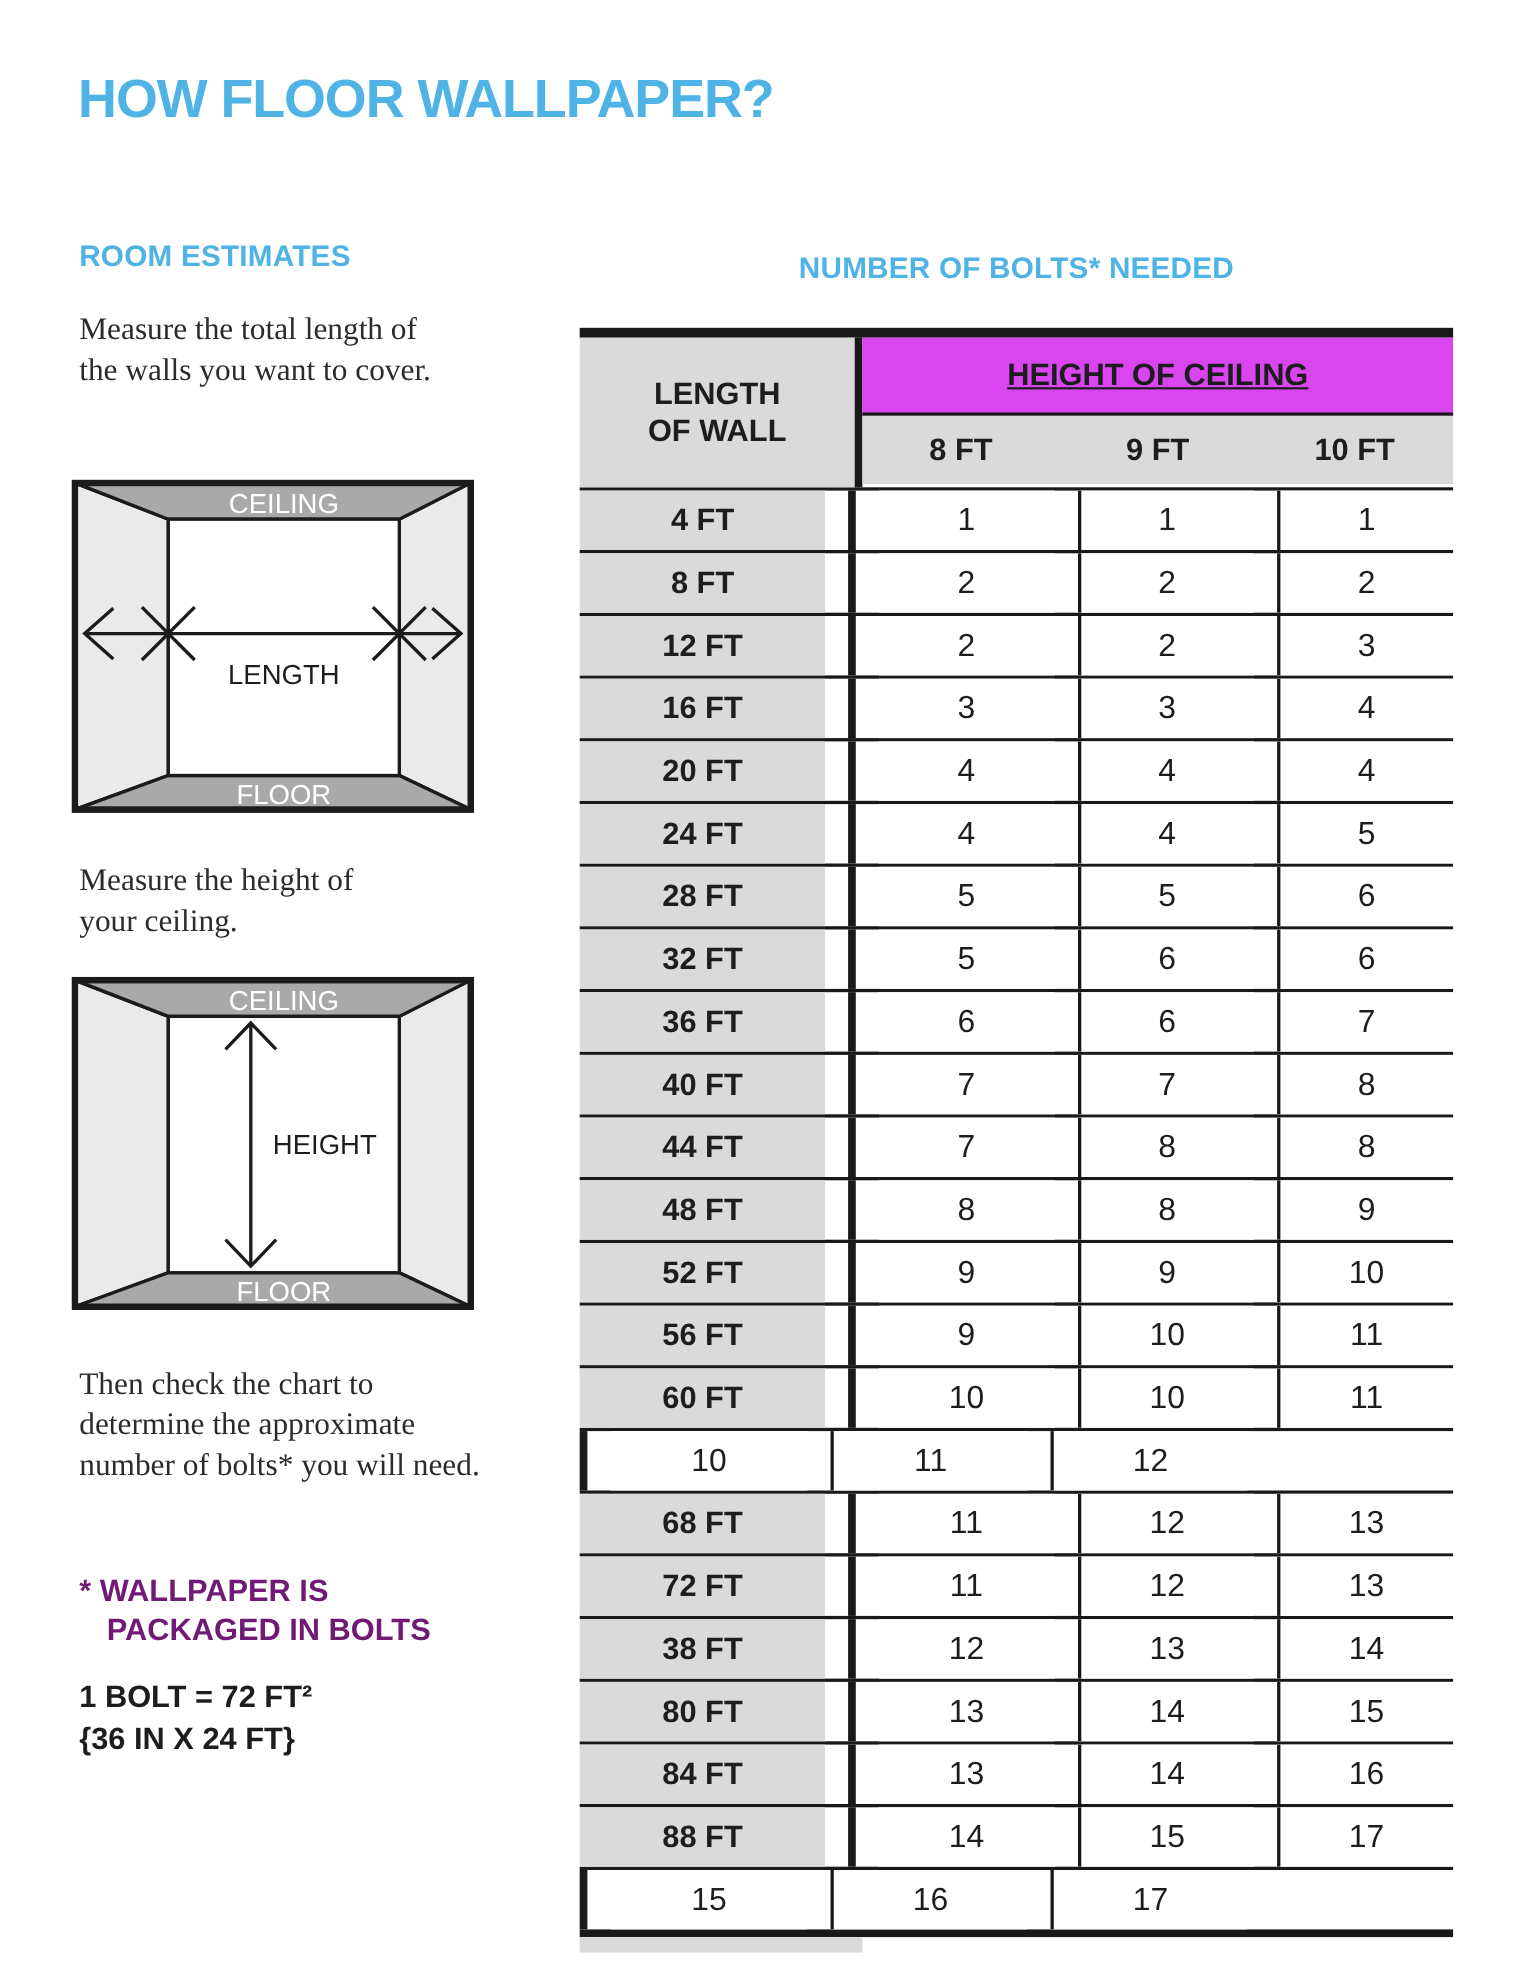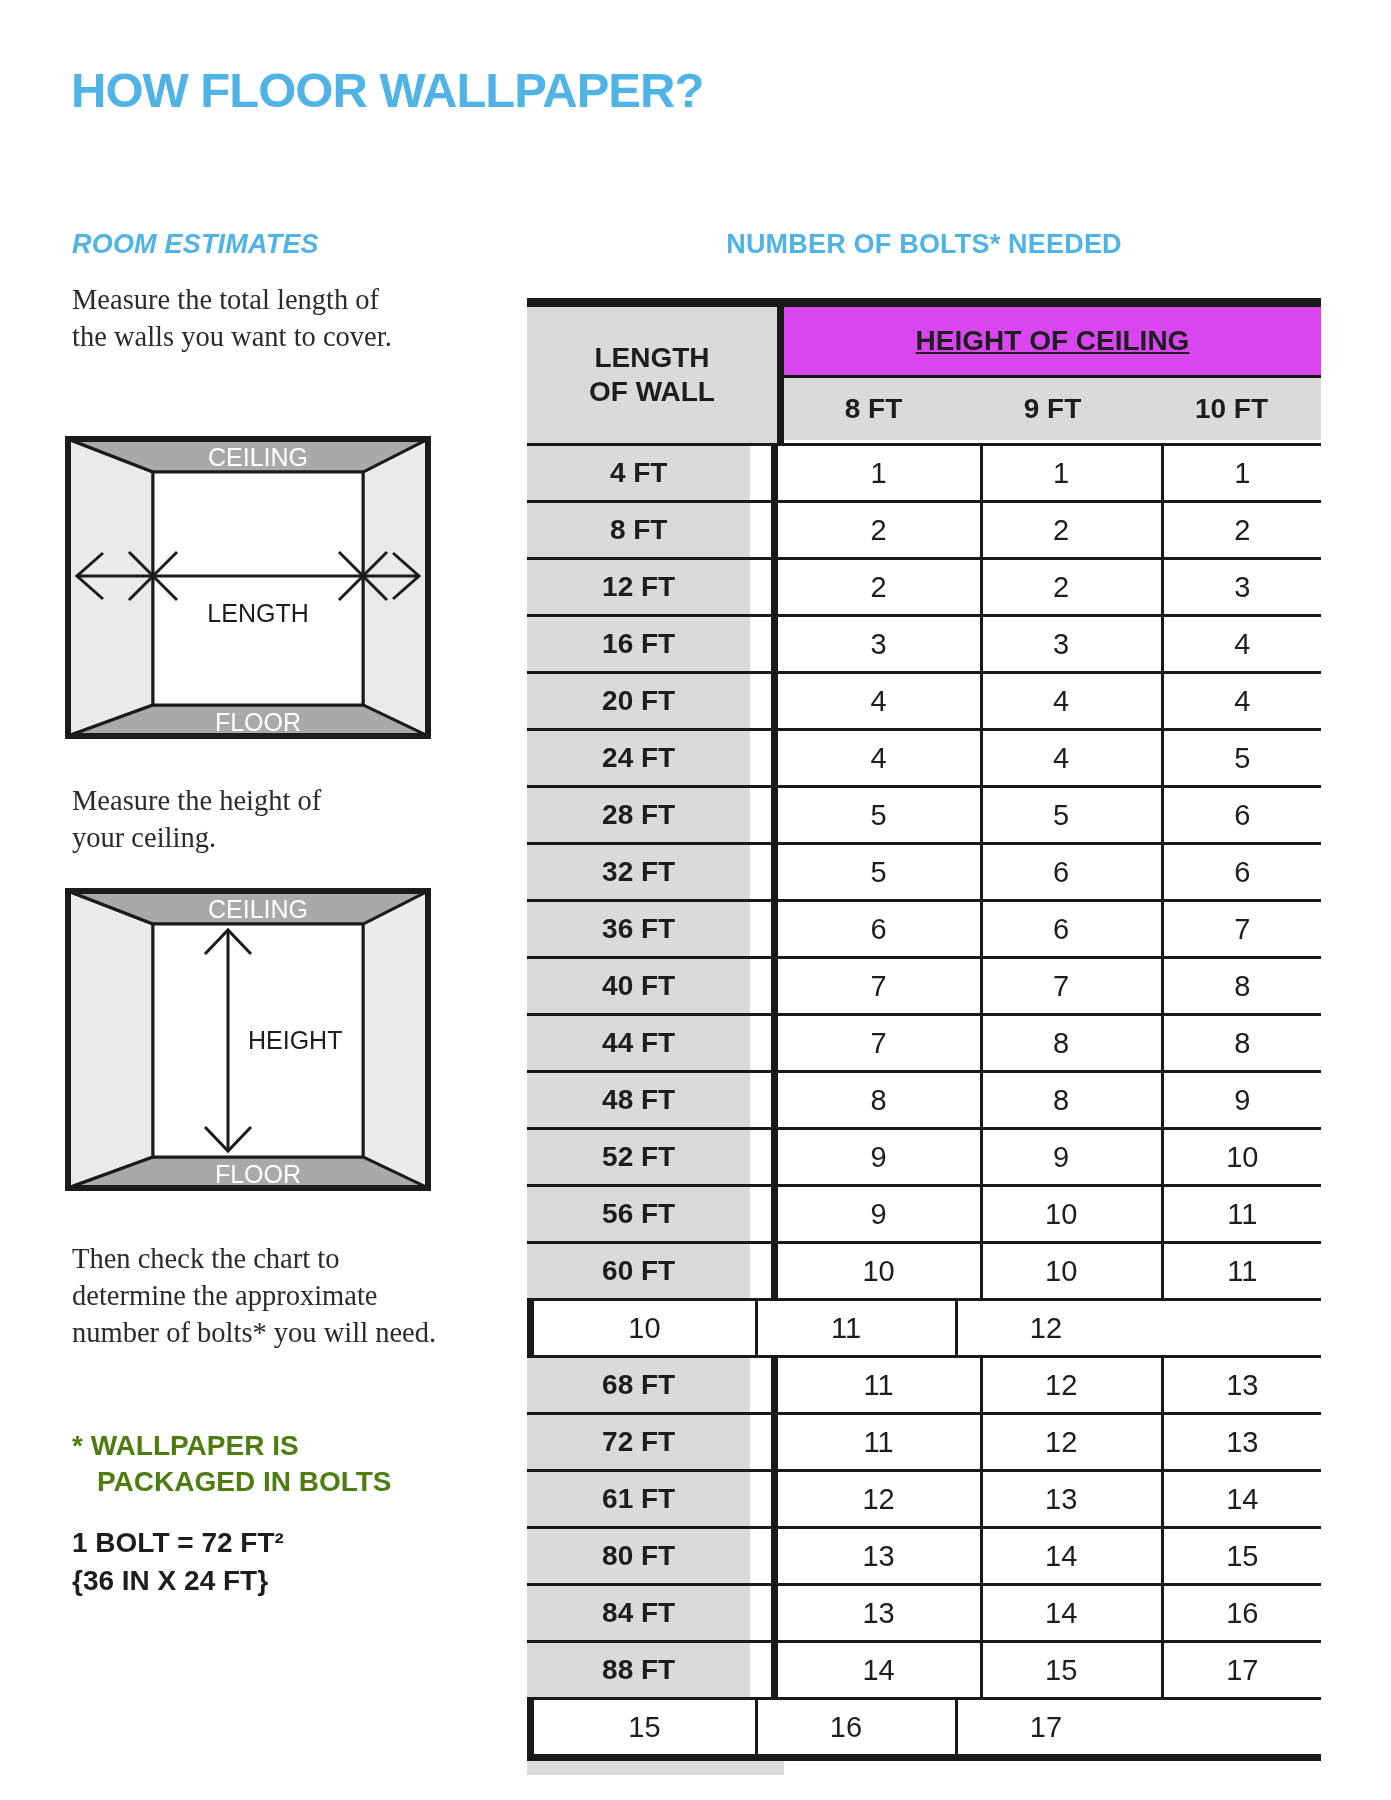--- a/index.html
+++ b/index.html
@@ -8,40 +8,40 @@
 
   .page-title {
     position: absolute; left: 71px; top: 62px;
     font-size: 49px; font-weight: bold; letter-spacing: -1px;
     color: #4fb4e5;
   }
   .section-heading {
     position: absolute; font-size: 27px; font-weight: bold; color: #4fb4e5;
     letter-spacing: 0.2px;
   }
-  #room-estimates { left: 72px; top: 229px; font-style: italic; }
+  #room-estimates { left: 72px; top: 218px; }
   #bolts-heading  { left: 527px; top: 229px; width: 794px; text-align: center; }
 
   .para {
     position: absolute; left: 72px;
     font-size: 28.5px; line-height: 37px; color: #2b2b2e; font-family: Liberation Serif, serif;
   }
   #para1 { top: 281px; }
   #para2 { top: 782px; }
   #para3 { top: 1240px; }
 
   .diagram { position: absolute; left: 65px; width: 366px; height: 303px; }
   #diagram1 { top: 436px; }
   #diagram2 { top: 888px; }
   .diagram svg { display: block; width: 100%; height: 100%; }
   .svg-label { font-family: "Liberation Sans", sans-serif; font-size: 25px; }
 
   .note {
     position: absolute; left: 72px; top: 1428px;
-    font-size: 28px; font-weight: bold; line-height: 36px; color: #4d7c0f;
+    font-size: 28px; font-weight: bold; line-height: 36px; color: #701a75;
   }
   .note .indent { padding-left: 25px; }
   .bolt-info {
     position: absolute; left: 72px; top: 1524px;
     font-size: 28px; font-weight: bold; line-height: 38px; color: #1d1d1f;
   }
 
   
   .bolt-table { position: absolute; left: 527px; top: 298px; width: 794px; }
   .t-topborder { width: 794px; height: 9px; background: #191919; }
@@ -304,21 +304,21 @@
 
   <div class="t-row">
     <div class="t-rowlabel">72 FT</div>
     <div class="t-vdivider"></div>
     <div class="t-cell">11</div>
     <div class="t-cell">12</div>
     <div class="t-cell">13</div>
   </div>
 
   <div class="t-row">
-    <div class="t-rowlabel">61 FT</div>
+    <div class="t-rowlabel">38 FT</div>
     <div class="t-vdivider"></div>
     <div class="t-cell">12</div>
     <div class="t-cell">13</div>
     <div class="t-cell">14</div>
   </div>
 
   <div class="t-row">
     <div class="t-rowlabel">80 FT</div>
     <div class="t-vdivider"></div>
     <div class="t-cell">13</div>

